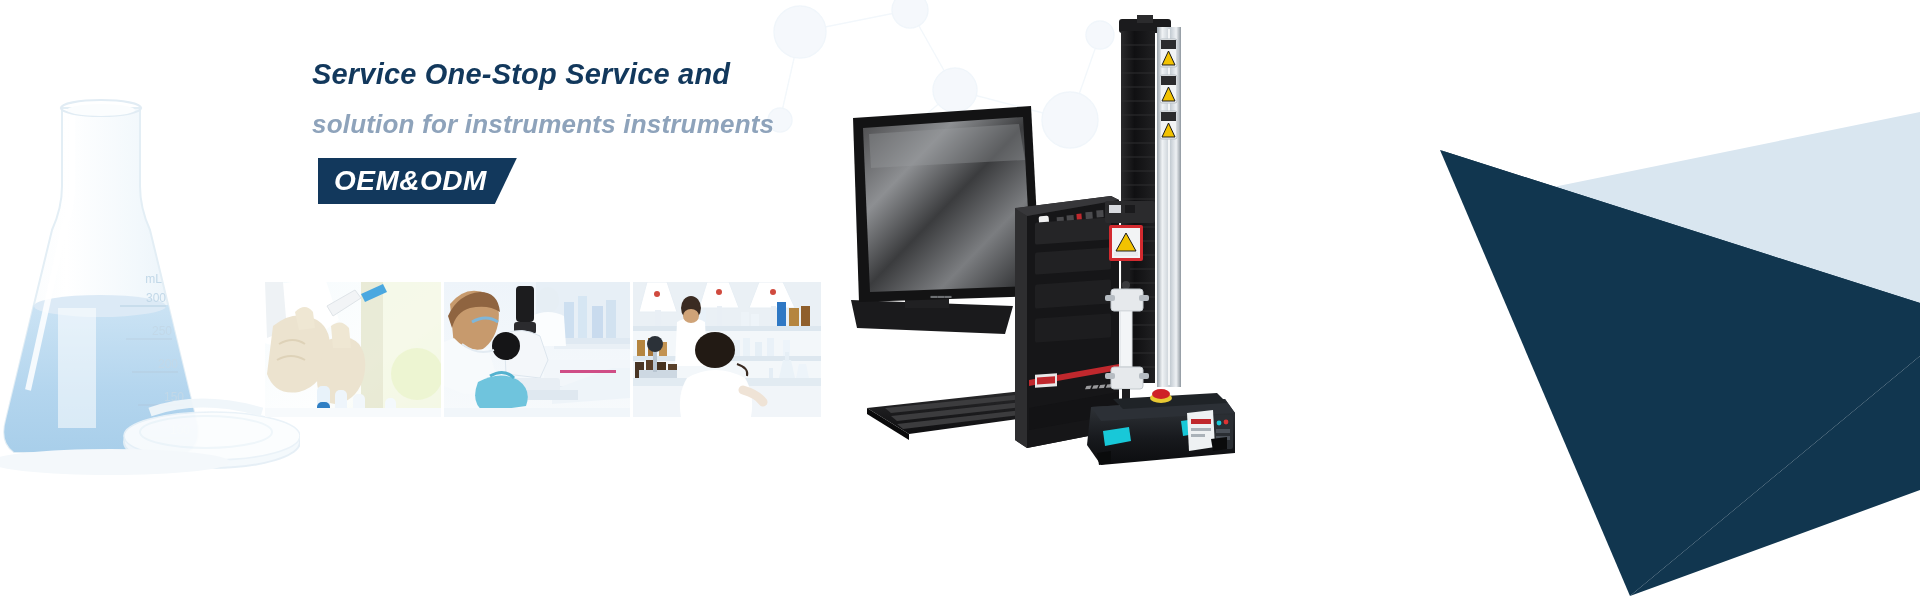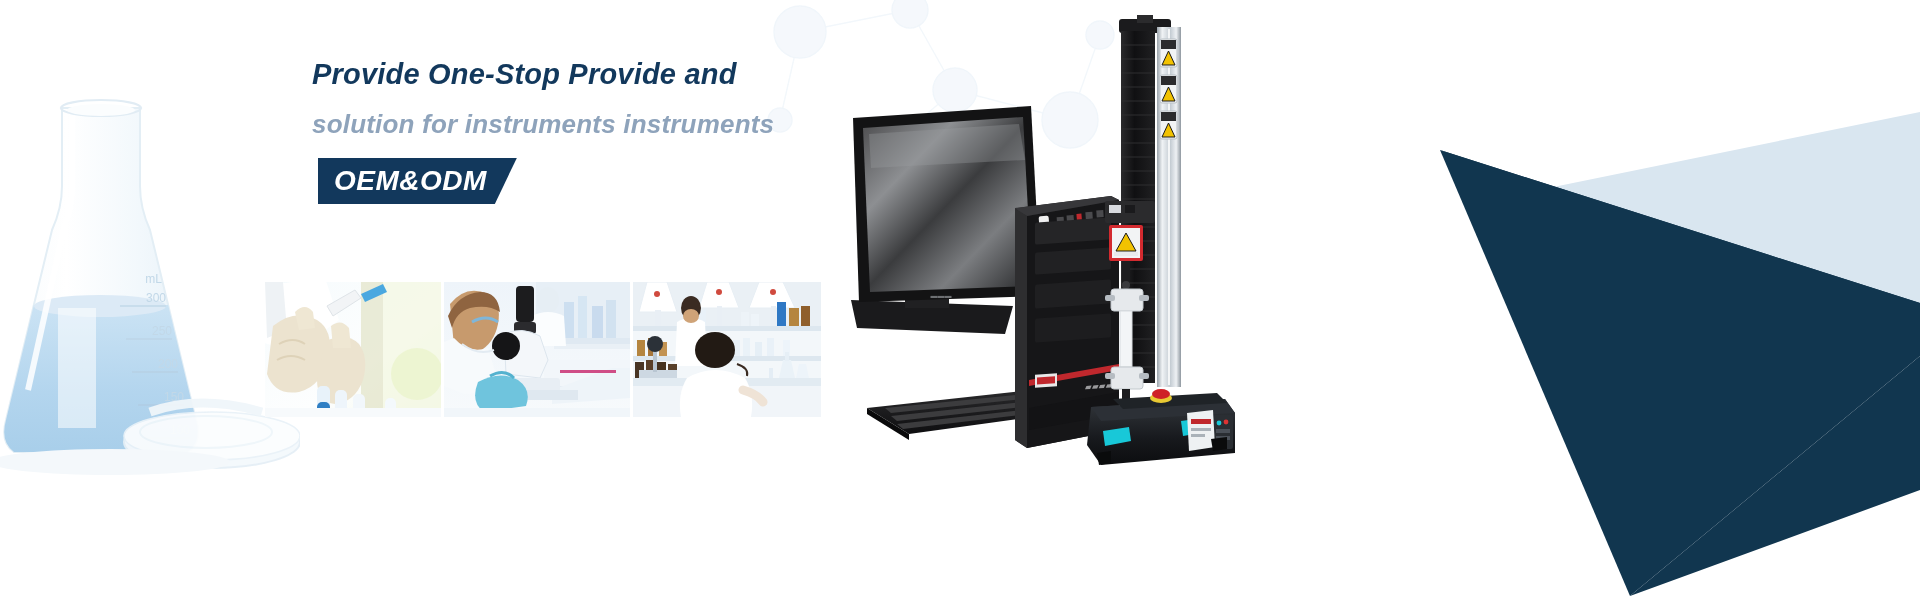--- a/index.html
+++ b/index.html
@@ -151,21 +151,21 @@
 
   <svg class="geo-shapes" viewBox="0 0 760 597" preserveAspectRatio="none" xmlns="http://www.w3.org/2000/svg">
 
     <polygon points="330,200 760,112 760,352" fill="#d9e6f0"></polygon>
 
     <polygon points="280,150 760,303 760,490 470,596 760,356" fill="#11364f"></polygon>
     <polygon points="280,150 760,303 760,356 470,596" fill="#11364f"></polygon>
   </svg>
 
   <div class="headline-block">
-    <div class="headline-1">Provide One-Stop Provide and</div>
+    <div class="headline-1">Service One-Stop Service and</div>
     <div class="headline-2">solution for instruments instruments</div>
     <div class="badge-row">
       <div class="oem-badge">OEM&amp;ODM</div>
     </div>
   </div>
 
   <div class="photo-strip">
 
     <div class="photo-cell p1">
       <svg viewBox="0 0 176 135" width="176" height="135" xmlns="http://www.w3.org/2000/svg">

